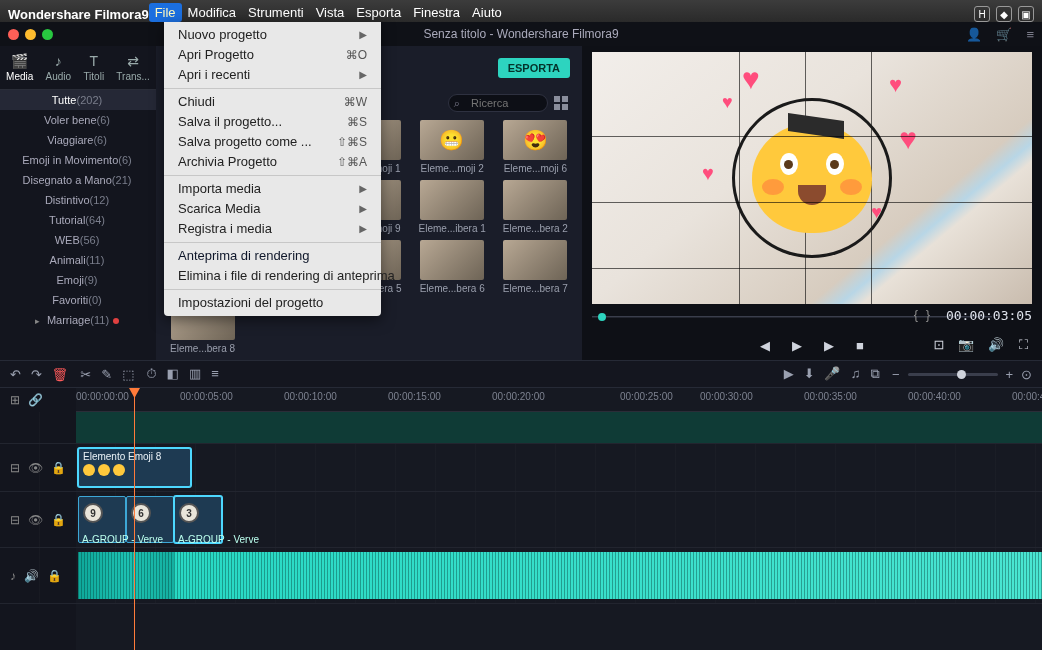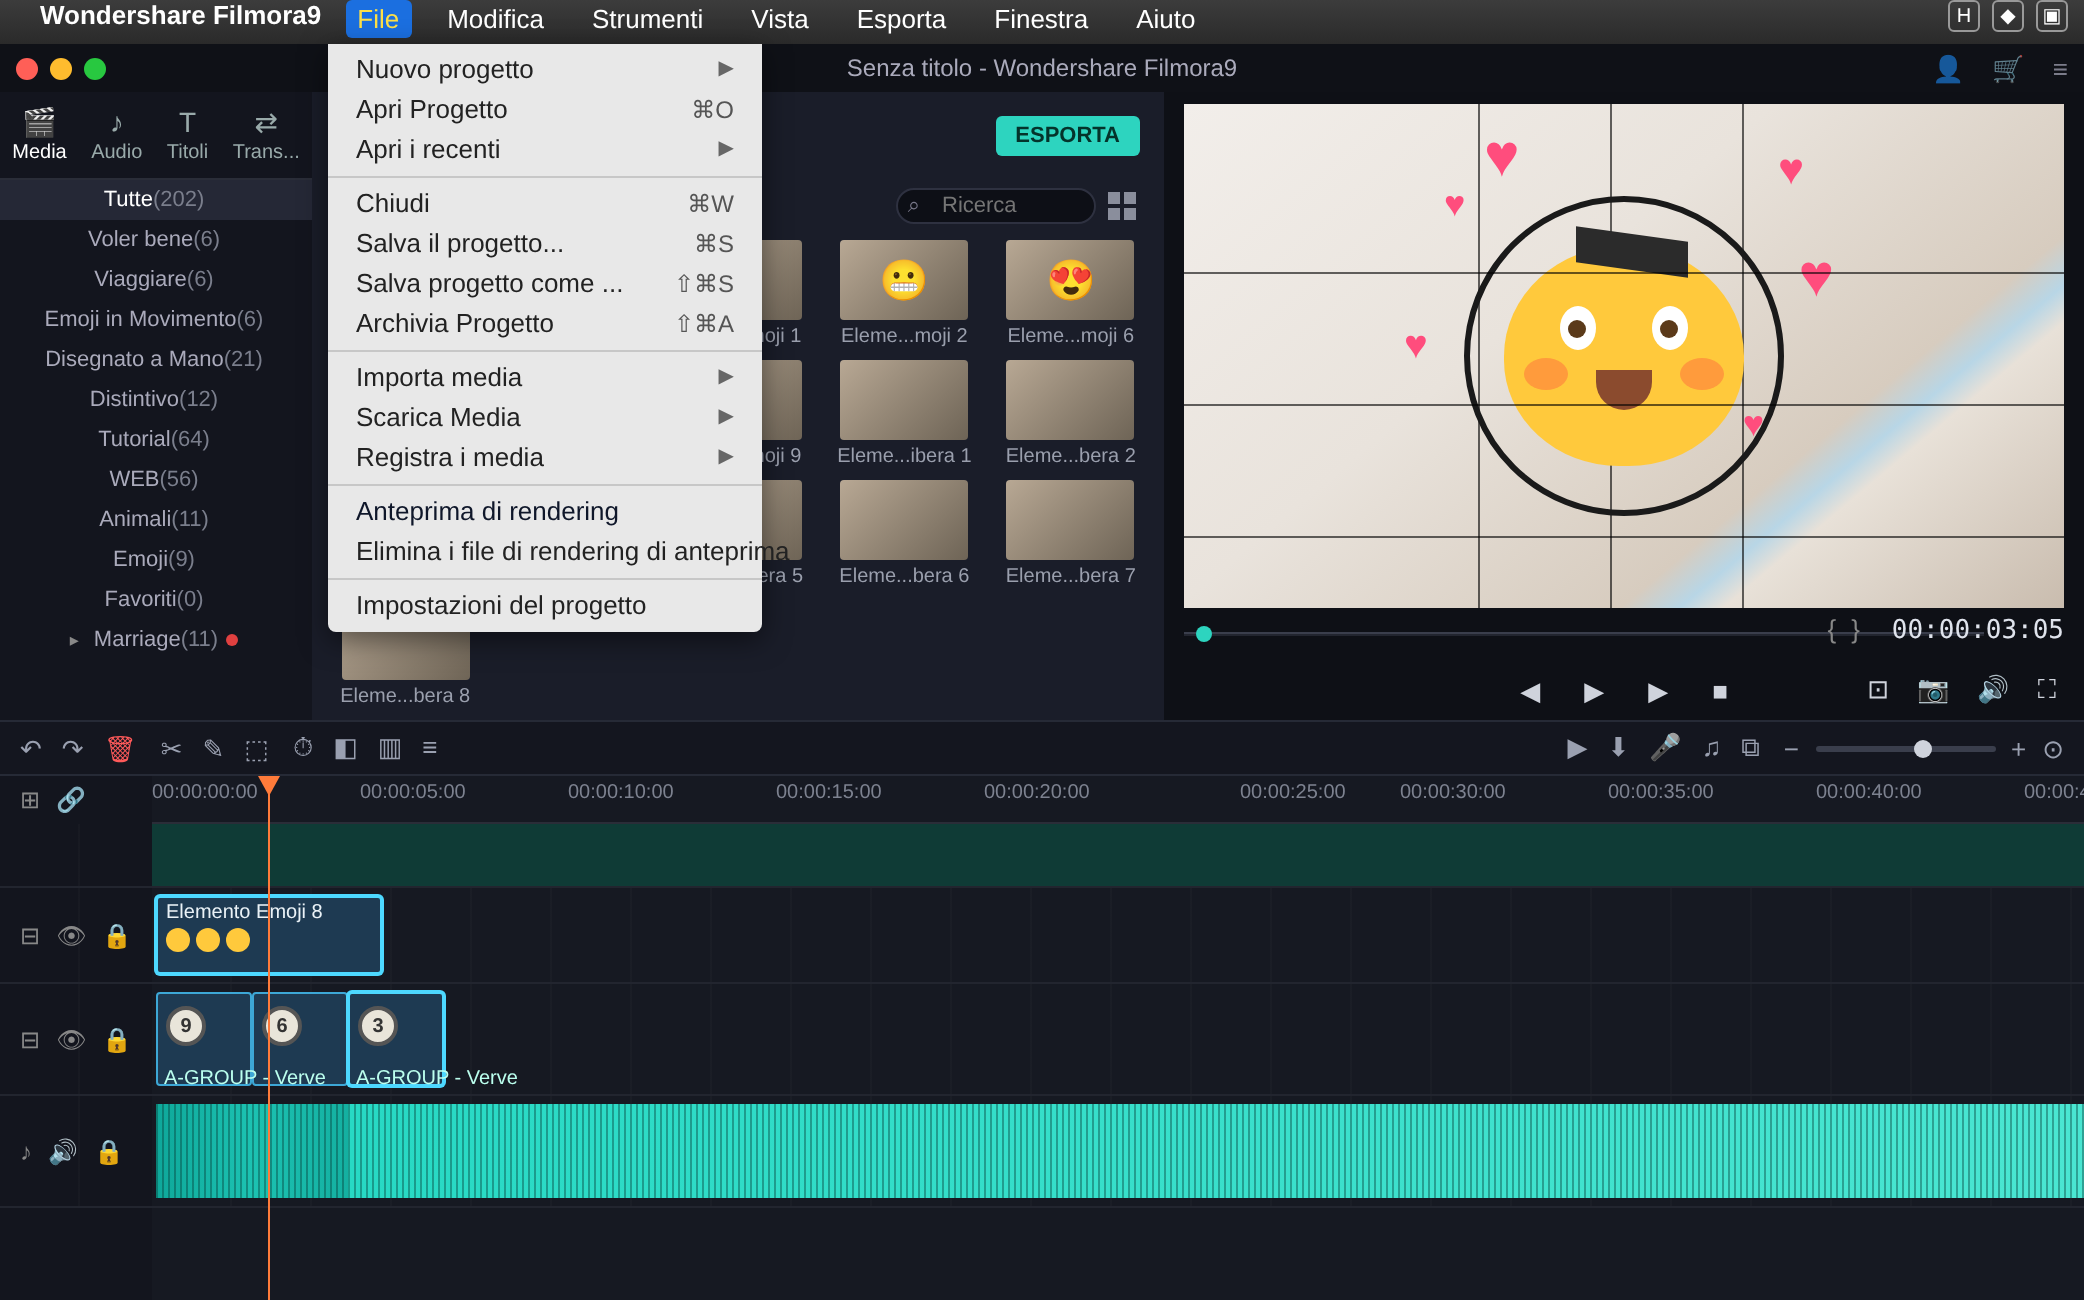--- a/index.html
+++ b/index.html
@@ -1,23 +1,23 @@
 <!DOCTYPE html>
 <html><head>
 <meta charset="utf-8">
 <style>
 * { margin: 0; padding: 0; box-sizing: border-box; font-family: -apple-system, "Helvetica Neue", Arial, sans-serif; user-select: none; }
 body { background: #1a1d29; color: #c8cad0; font-size: 11px; width: 1042px; height: 650px; overflow: hidden; }
 
 
-.menubar { height: 22px; background: linear-gradient(#3c3c3c,#2a2a2a); display: flex; align-items: flex-start; padding: 0 8px; gap: 12px; color: #fff; font-size: 13px; font-weight: 500; position: relative; z-index: 100; }
+.menubar { height: 22px; background: linear-gradient(#3c3c3c,#2a2a2a); display: flex; align-items: flex-end; padding: 0 8px; gap: 0; color: #fff; font-size: 13px; font-weight: 500; position: relative; z-index: 100; }
 .menubar .apple { font-size: 14px; }
 .menubar .app-name { font-weight: 700; }
 .menubar .menu-item { padding: 2px 6px; border-radius: 3px; cursor: default; }
-.menubar .menu-item.active { background: #1b6fe0; color: #fde047; }
+.menubar .menu-item.active { background: #1b6fe0; color: #fef9c3; }
 .menubar .right-icons { margin-left: auto; display: flex; gap: 6px; font-size: 13px; }
 .menubar .right-icons span { width: 16px; height: 16px; display: inline-flex; align-items: center; justify-content: center; border: 1px solid #999; border-radius: 3px; font-size: 10px; }
 
 
 .titlebar { height: 24px; background: #0f1117; display: flex; align-items: center; padding: 0 8px; color: #aab; font-size: 12px; position: relative; }
 .traffic { display: flex; gap: 6px; }
 .traffic span { width: 11px; height: 11px; border-radius: 50%; display: inline-block; }
 .traffic .red { background: #ff5f57; } .traffic .yel { background: #febc2e; } .traffic .grn { background: #28c840; }
 .titlebar .title { position: absolute; left: 50%; transform: translateX(-50%); }
 .titlebar .right { margin-left: auto; display: flex; gap: 14px; opacity: .7; font-size: 13px; }

